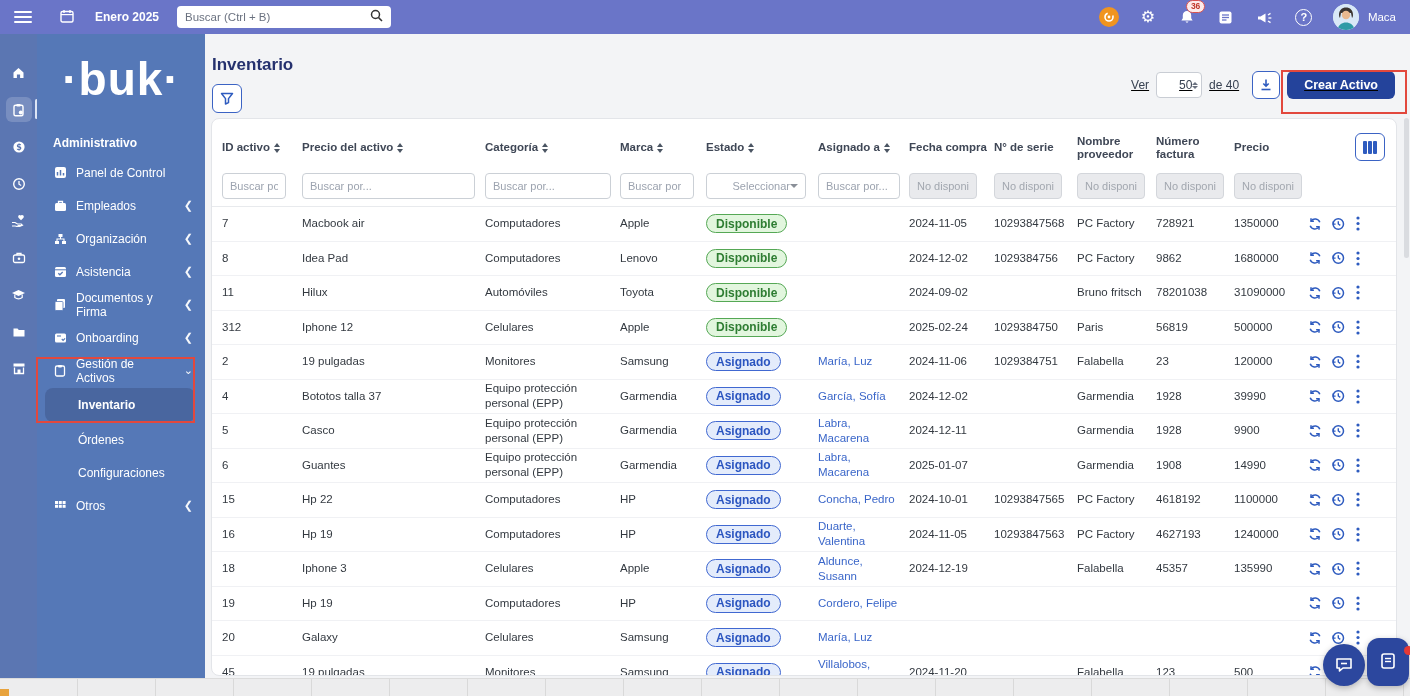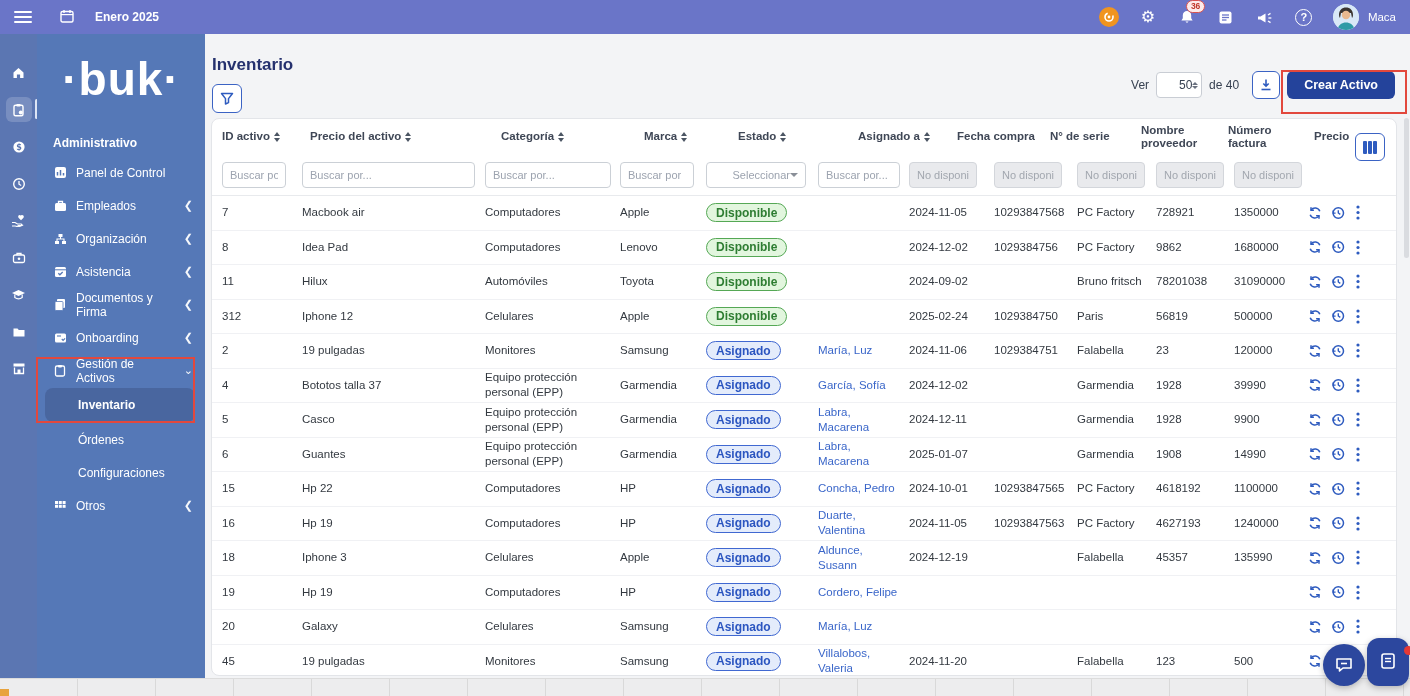--- a/index.html
+++ b/index.html
@@ -34,36 +34,36 @@
   .section-label { font-size:12px; font-weight:bold; padding:14px 0 6px 16px; }
   .nav-item { display:flex; align-items:center; height:33px; padding:0 12px 0 16px; font-size:12px; cursor:pointer; gap:9px; }
   .nav-item .nav-ic { width:14px; display:flex; justify-content:center; flex-shrink:0; }
   .nav-item .chev { margin-left:auto; font-size:11px; opacity:.95; }
   .sub-item { height:33px; display:flex; align-items:center; padding-left:41px; font-size:12px; cursor:pointer; }
   .sub-item.active { background:#49669F; border-radius:8px; margin:1px 10px 1px 8px; padding-left:33px; font-weight:bold; height:34px; }
 
   .main { flex:1; position:relative; background:#F3F4F6; }
   .page-title { position:absolute; left:7px; top:21px; font-size:17px; font-weight:bold; color:#25316E; }
   .filter-btn { position:absolute; left:7px; top:50px; width:30px; height:29px; background:#fff; border:1.5px solid #3B63C4; border-radius:6px; display:flex; align-items:center; justify-content:center; cursor:pointer; }
-  .toolbar { position:absolute; top:37px; right:15px; display:flex; align-items:center; gap:7px; height:28px; }
+  .toolbar { position:absolute; top:37px; right:15px; display:flex; align-items:center; gap:7px; height:28px;text-decoration:underline; }
   .tb-label { font-size:12px; color:#374151; }
   .perpage { width:46px; height:26px; border:1px solid #C9CDD4; border-radius:4px; background:#fff; display:flex; align-items:center; justify-content:space-between; padding:0 22px; font-size:12px; color:#374151; cursor:pointer; }
   .mini-sort { display:flex; flex-direction:column; gap:1px; }
   .mini-sort i { width:0; height:0; border-left:3px solid transparent; border-right:3px solid transparent; }
   .mini-sort .u { border-bottom:3.5px solid #6B7280; }
   .mini-sort .d { border-top:3.5px solid #6B7280; }
   .dl-btn { width:28px; height:28px; background:#fff; border:1.5px solid #3B63C4; border-radius:6px; display:flex; align-items:center; justify-content:center; cursor:pointer; margin-left:6px; }
   .create-btn { height:28px; background:#24439B; color:#fff; border:none; border-radius:6px; font-size:12.5px; font-weight:bold; padding:0 17px; cursor:pointer; font-family:"Liberation Sans",sans-serif; }
 
   
   .card { position:absolute; left:6px; right:13px; top:84px; bottom:2px; background:#fff; border:1px solid #E3E5E9; border-radius:8px; overflow:hidden; }
   .cols-btn { position:absolute; top:14px; right:11px; width:30px; height:28px; background:#fff; border:1.5px solid #3B63C4; border-radius:6px; display:flex; align-items:center; justify-content:center; gap:1.5px; cursor:pointer; z-index:3; }
   .cols-btn i { width:3.5px; height:13px; background:#2E5BBF; border-radius:1px; display:block; }
   .thead, .frow, .trow { display:flex; align-items:center; padding-left:10px; }
-  .thead { height:34px; margin-top:1px;gap:8px; }
+  .thead { height:34px; margin-top:12px; }
   .hcell { font-size:11.5px; font-weight:bold; color:#3F4756; display:flex; align-items:center; line-height:1.15; padding-right:6px; }
   .sort { display:inline-flex; flex-direction:column; margin-left:4px; gap:1.5px; }
   .sort i { width:0; height:0; border-left:3.5px solid transparent; border-right:3.5px solid transparent; }
   .sort .up { border-bottom:4px solid #4B5563; }
   .sort .dn { border-top:4px solid #4B5563; }
   .frow { height:42px; border-bottom:1px solid #E8EAED; }
   .frow input { height:26px; border:1px solid #CBD0D6; border-radius:4px; padding:0 7px; font-size:11px; font-family:"Liberation Sans",sans-serif; color:#444; background:#fff; }
   .frow input::placeholder { color:#9CA3AF; }
   .frow input:disabled { background:#E9EAED; border-color:#D3D6DB; }
   .frow input:disabled::placeholder { color:#A2A7AF; }
@@ -114,20 +114,29 @@
   <div class="tb-date">
     <span>
       <svg width="14" height="14" viewBox="0 0 14 14">
           <rect x="1" y="2.5" width="12" height="10.5" rx="1.5" fill="none" stroke="#fff" stroke-width="1.4"></rect>
           <line x1="4" y1="1" x2="4" y2="4" stroke="#fff" stroke-width="1.4"></line>
           <line x1="10" y1="1" x2="10" y2="4" stroke="#fff" stroke-width="1.4"></line>
           <line x1="1" y1="5.6" x2="13" y2="5.6" stroke="#fff" stroke-width="1.2"></line>
         </svg>
     </span>
     <span>Enero 2025</span>
+  </div>
+  <div class="searchbox">
+    <input placeholder="Buscar (Ctrl + B)" style="">
+    <span>
+      <svg width="13" height="13" viewBox="0 0 13 13">
+          <circle cx="5.5" cy="5.5" r="4" fill="none" stroke="#333" stroke-width="1.5"></circle>
+          <line x1="8.6" y1="8.6" x2="12" y2="12" stroke="#333" stroke-width="1.5"></line>
+        </svg>
+    </span>
   </div>
   <div class="tb-right">
     <span class="tb-ic">
       <span class="orange-dot">
           <svg width="12" height="12" viewBox="0 0 12 12">
             <circle cx="6" cy="6" r="4" fill="none" stroke="#fff" stroke-width="1.6" stroke-dasharray="17 6"></circle>
             <circle cx="6" cy="6" r="1.4" fill="#fff"></circle>
           </svg>
         </span>
     </span>

